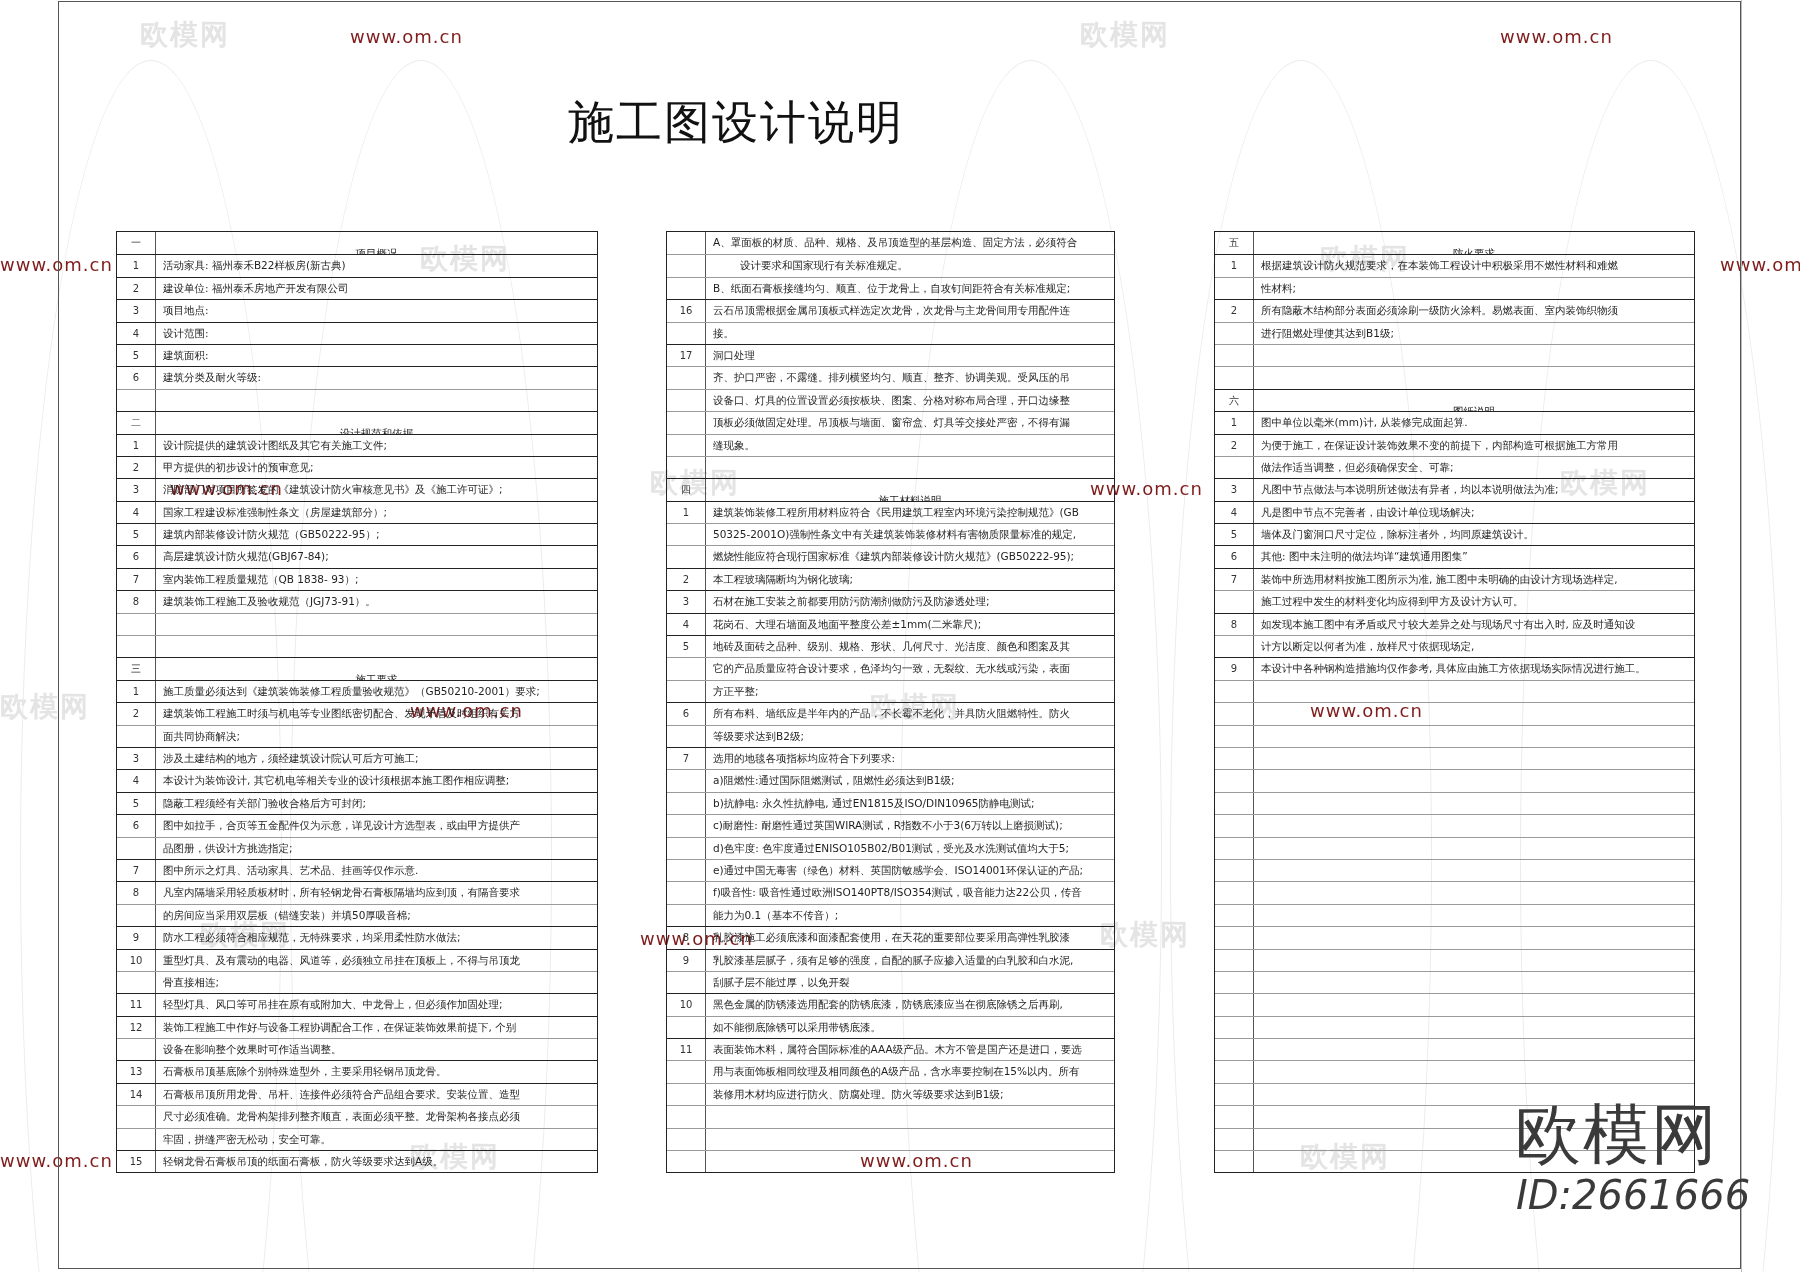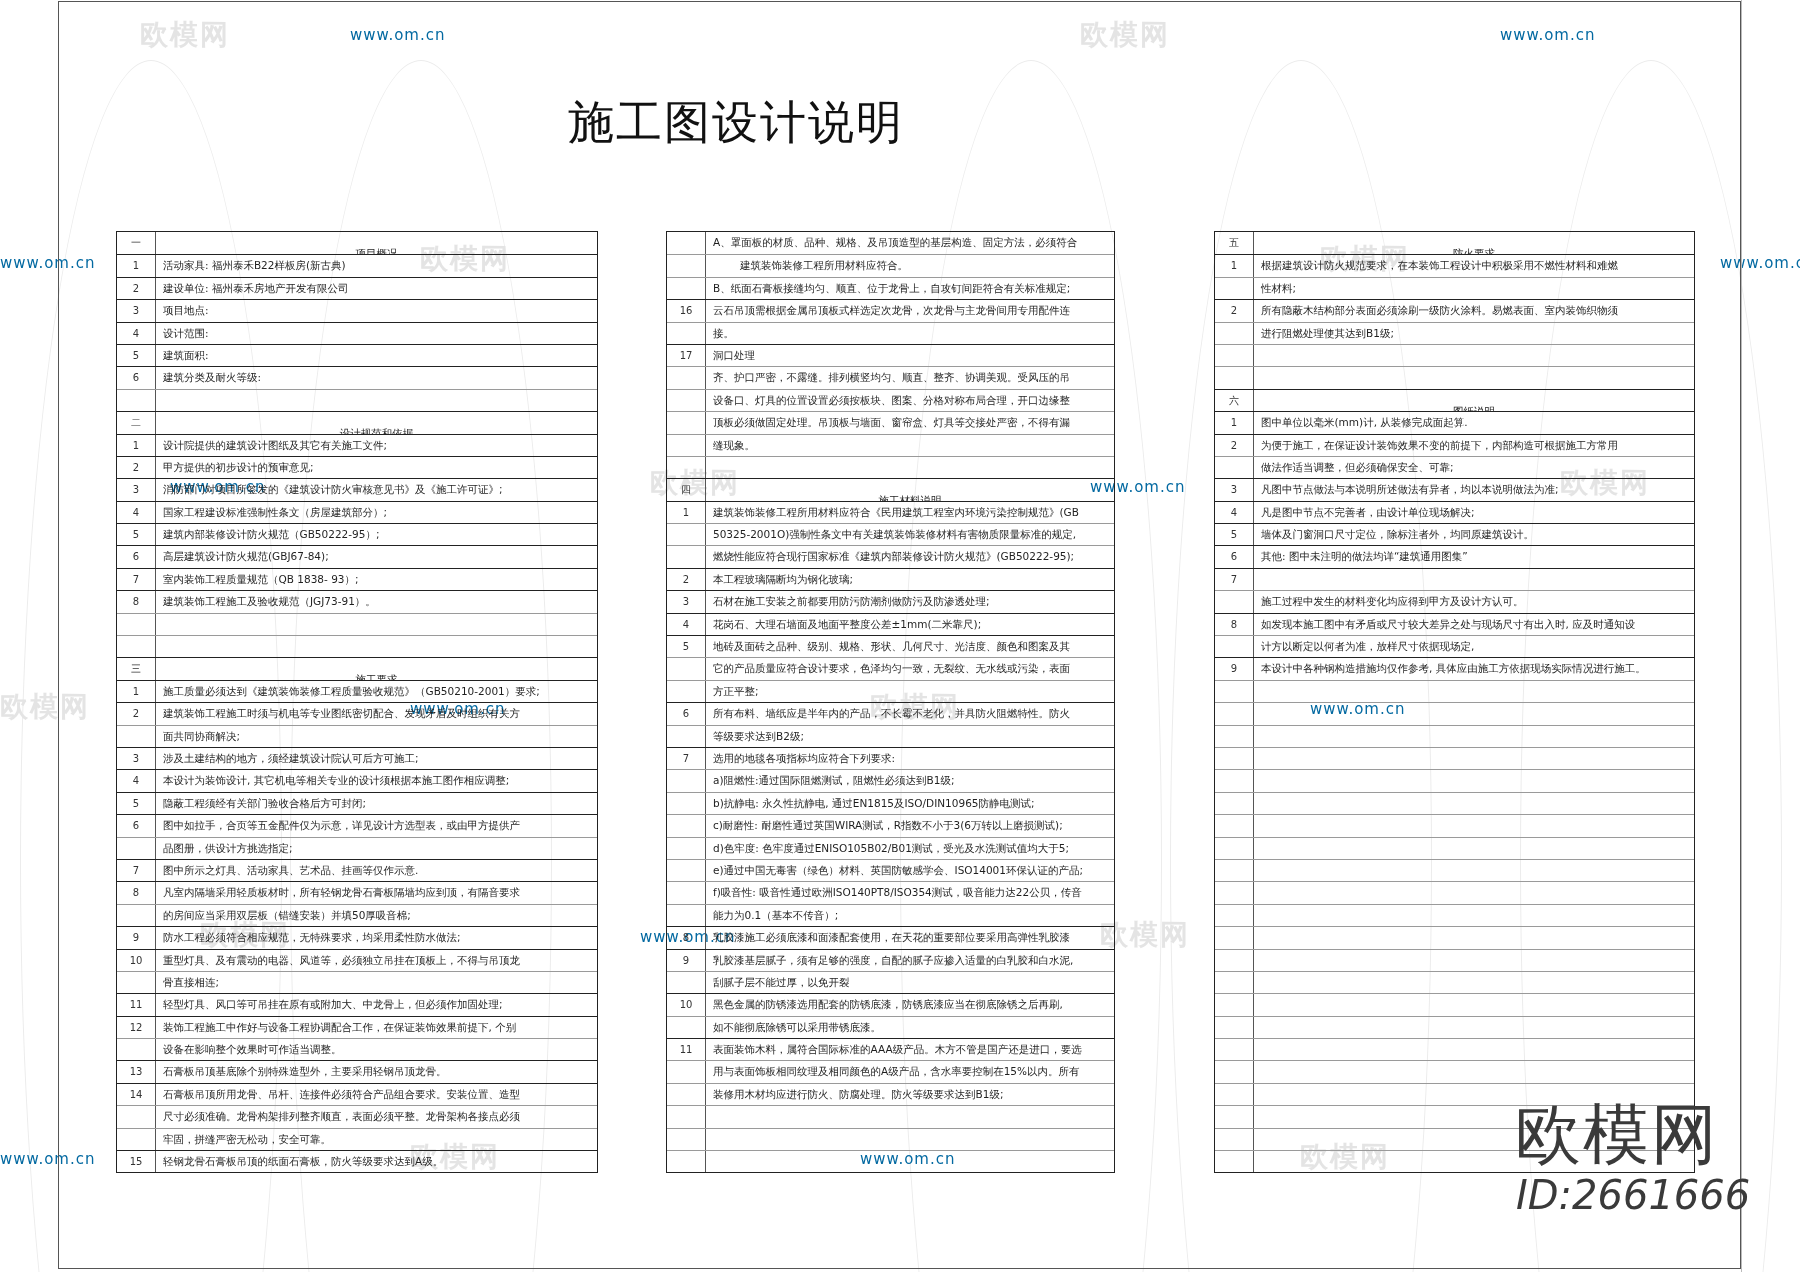--- a/index.html
+++ b/index.html
@@ -10,21 +10,21 @@
   .title { position:absolute; left:0; width:1472px; top:92px; text-align:center; font-size:46px; letter-spacing:2px; color:#111; font-family:"DejaVu Sans", sans-serif; }
   .tbl { position:absolute; top:231px; border:1px solid #222; box-sizing:border-box; }
   .tbl .row { display:flex; height:22.4px; border-top:1px solid #9a9a9a; box-sizing:border-box; }
   .tbl .row.strong { border-top:1px solid #222; }
   .tbl .row:first-child { border-top:none; }
   .tbl .num { width:38px; flex:none; border-right:1px solid #555; text-align:center; font-size:10px; line-height:21px; color:#333; }
   .tbl .txt { flex:1; font-size:10.5px; line-height:21px; padding-left:7px; white-space:nowrap; overflow:hidden; color:#1f1f1f; }
   .tbl .row.section .txt { text-align:center; padding-left:0;margin-top:11px; }
   .tbl .txt.indent { padding-left:34px; }
   .wm { position:absolute; color:#e4e4e4; font-size:28px; font-weight:bold; letter-spacing:2px; }
-  .wm-url { position:absolute; color:#0369a1; font-size:15px; letter-spacing:1px; }
+  .wm-url { position:absolute; color:#7f1d1d; font-size:18px; letter-spacing:1px; }
   .brand { position:absolute; left:1515px; top:1090px; font-size:66px; color:#3a3a3a; letter-spacing:2px; font-family:"DejaVu Sans", sans-serif; }
   .brand-id { position:absolute; left:1516px; top:1172px; font-size:40px; color:#3a3a3a; font-family:"DejaVu Sans", sans-serif;font-style:italic; }
   .arc { position:absolute; border:1px solid #ececec; border-radius:50%; }
 </style>
 </head>
 <body>
 
 <div class="arc" style="left:20px;top:60px;width:260px;height:1600px;"></div>
 <div class="arc" style="left:290px;top:60px;width:260px;height:1600px;"></div>
 <div class="arc" style="left:900px;top:60px;width:260px;height:1600px;"></div>
@@ -230,21 +230,21 @@
       <div class="txt">轻钢龙骨石膏板吊顶的纸面石膏板，防火等级要求达到A级。</div>
     </div>
   </div>
 <div class="tbl" id="tbl-middle" style="left:666px;width:449px;">
     <div class="row">
       <div class="num"></div>
       <div class="txt">A、罩面板的材质、品种、规格、及吊顶造型的基层构造、固定方法，必须符合</div>
     </div>
     <div class="row">
       <div class="num"></div>
-      <div class="txt indent">建筑装饰装修工程所用材料应符合。</div>
+      <div class="txt indent">设计要求和国家现行有关标准规定。</div>
     </div>
     <div class="row">
       <div class="num"></div>
       <div class="txt">B、纸面石膏板接缝均匀、顺直、位于龙骨上，自攻钉间距符合有关标准规定;</div>
     </div>
     <div class="row strong">
       <div class="num">16</div>
       <div class="txt">云石吊顶需根据金属吊顶板式样选定次龙骨，次龙骨与主龙骨间用专用配件连</div>
     </div>
     <div class="row">
@@ -456,20 +456,21 @@
     <div class="row strong">
       <div class="num">5</div>
       <div class="txt">墙体及门窗洞口尺寸定位，除标注者外，均同原建筑设计。</div>
     </div>
     <div class="row strong">
       <div class="num">6</div>
       <div class="txt">其他: 图中未注明的做法均详“建筑通用图集”</div>
     </div>
     <div class="row strong">
       <div class="num">7</div>
+      <div class="txt">装饰中所选用材料按施工图所示为准, 施工图中未明确的由设计方现场选样定,</div>
     </div>
     <div class="row">
       <div class="num"></div>
       <div class="txt">施工过程中发生的材料变化均应得到甲方及设计方认可。</div>
     </div>
     <div class="row strong">
       <div class="num">8</div>
       <div class="txt">如发现本施工图中有矛盾或尺寸较大差异之处与现场尺寸有出入时, 应及时通知设</div>
     </div>
     <div class="row">

